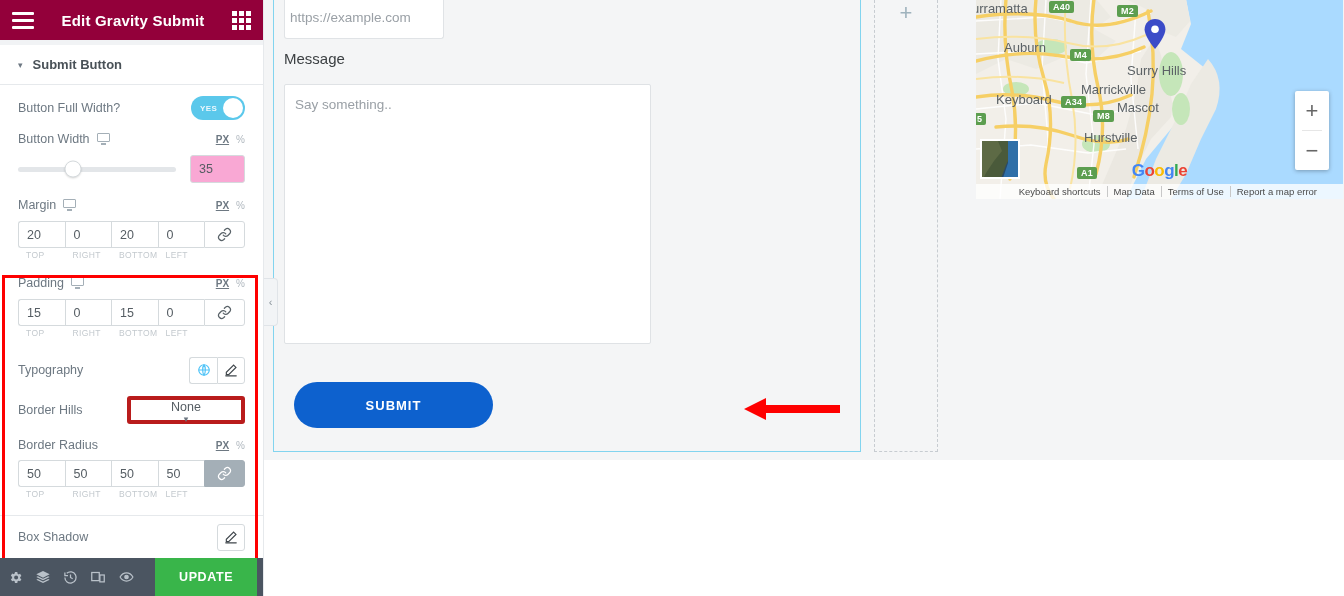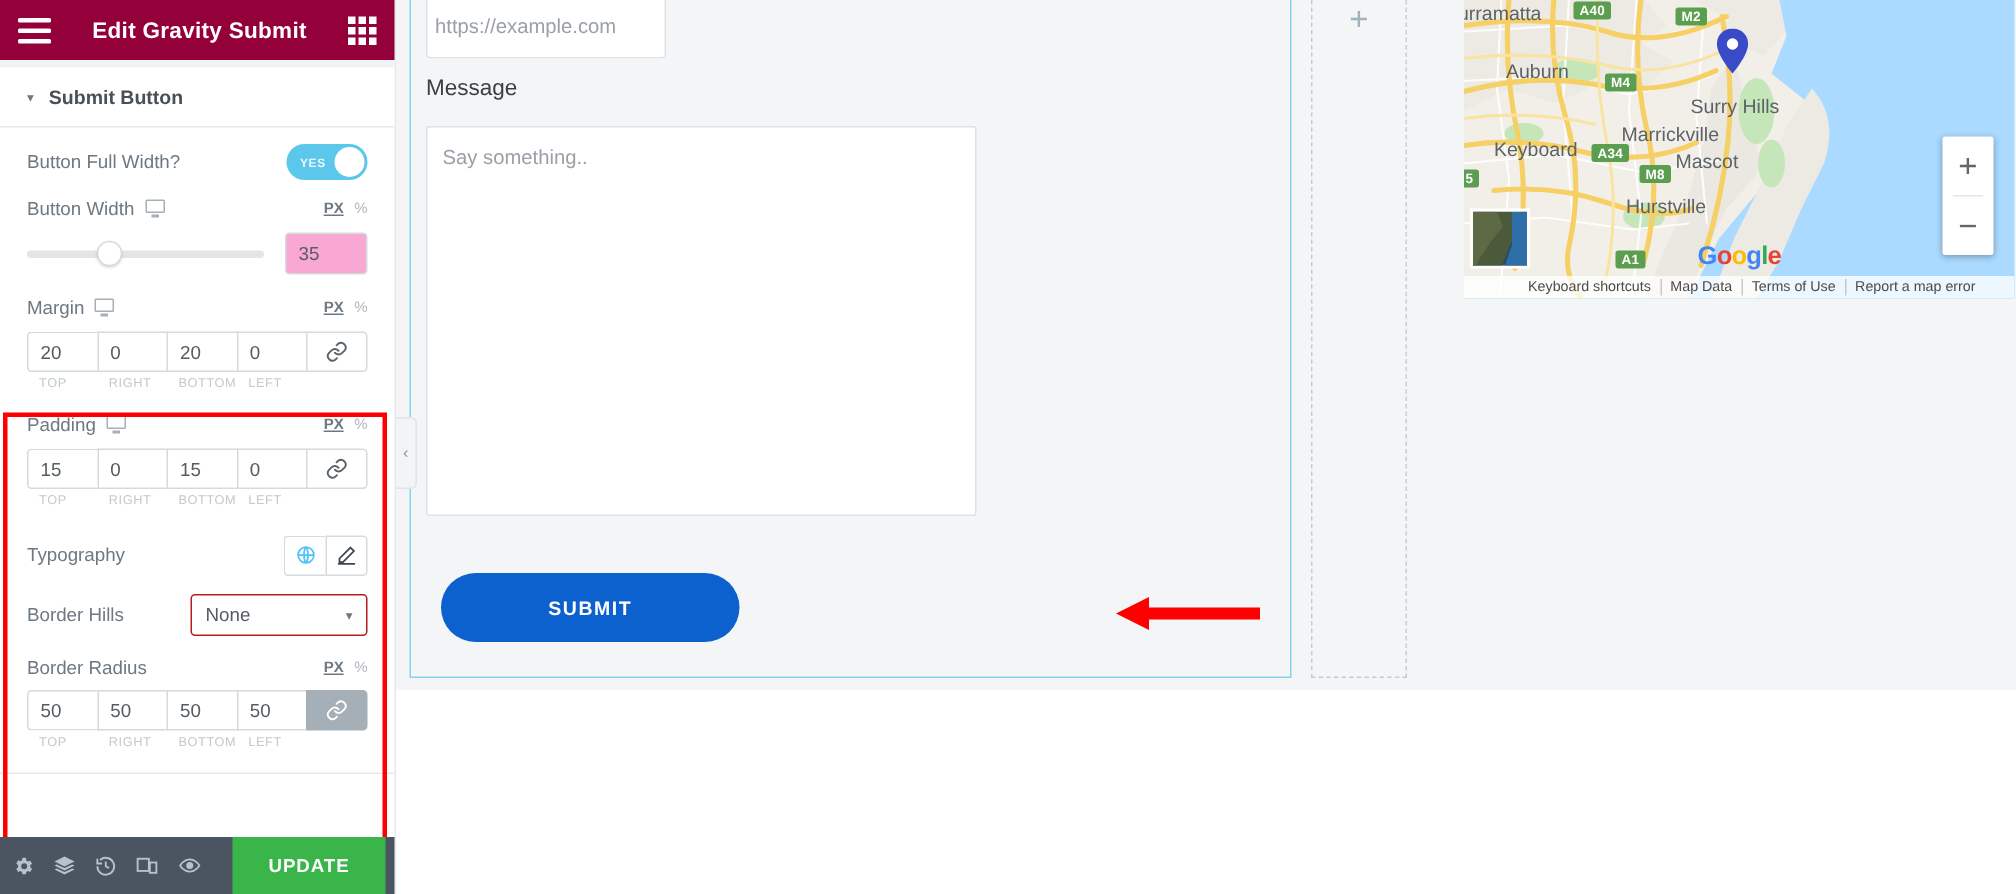--- a/index.html
+++ b/index.html
@@ -119,23 +119,23 @@
 
   .icon-btn {
     width: 28px; height: 27px; border: 1px solid #d5dadd; background: #fff;
     display: flex; align-items: center; justify-content: center; cursor: pointer;
   }
   .icon-btn.first { border-radius: 3px 0 0 3px; border-right: none; }
   .icon-btn.last { border-radius: 0 3px 3px 0; }
   .icon-btn.solo { border-radius: 3px; }
 
   .select-box {
-    width: 118px; height: 28px; border: 1px solid #b91c1c; border-radius: 3px;
+    width: 118px; height: 28px; border: 4px solid #b91c1c; border-radius: 3px;
     background: #fff; display: flex; align-items: center; justify-content: space-between;
-    padding: 0 9px; font-size: 12.5px; color: #555d63; cursor: pointer;
+    padding: 0 9px; font-size: 12.5px; color: #555d63; cursor: pointer; flex-direction: column;
   }
   .select-box .car { color: #6d7882; font-size: 9px; }
 
   .divider-line { height: 1px; background: #e6e9ec; margin: 0; }
 
   
   .red-box {
     position: absolute; left: 2px; top: 190px; width: 256px; height: 325px;
     border: 3px solid #fe0000; pointer-events: none; z-index: 5;
   }
@@ -432,20 +432,29 @@
           <span>TOP</span>
           <span>RIGHT</span>
           <span>BOTTOM</span>
           <span>LEFT</span>
           <span class="spacer"></span>
         </div>
       </div>
 
       <div class="divider-line" style="margin-top:16px;"></div>
 
+      <div class="ctl-row" style="height:42px;">
+        <span class="ctl-label">Box Shadow</span>
+        <span class="icon-btn solo">
+          <svg width="14" height="14" viewBox="0 0 24 24" fill="none" stroke="#3f464b" stroke-width="2" stroke-linecap="round">
+            <path d="M16.5 3.5l4 4L8 20H4v-4z"></path>
+              <path d="M3 22h18"></path>
+          </svg>
+        </span>
+      </div>
 
       <div class="red-box"></div>
     </div>
 
     <div class="panel-foot">
       <div class="foot-ico">
         <svg width="15" height="15" viewBox="0 0 24 24" fill="#b9c1c9">
           <path d="M19.4 13a7.6 7.6 0 0 0 0-2l2-1.6-2-3.4-2.4 1a7.6 7.6 0 0 0-1.7-1L14.9 3h-3.8l-.4 2.6a7.6 7.6 0 0 0-1.7 1l-2.4-1-2 3.4L6.6 11a7.6 7.6 0 0 0 0 2l-2 1.6 2 3.4 2.4-1a7.6 7.6 0 0 0 1.7 1l.4 2.6h3.8l.4-2.6a7.6 7.6 0 0 0 1.7-1l2.4 1 2-3.4zM13 15.2A3.2 3.2 0 1 1 13 8.8a3.2 3.2 0 0 1 0 6.4z"></path>
         </svg>
       </div>

